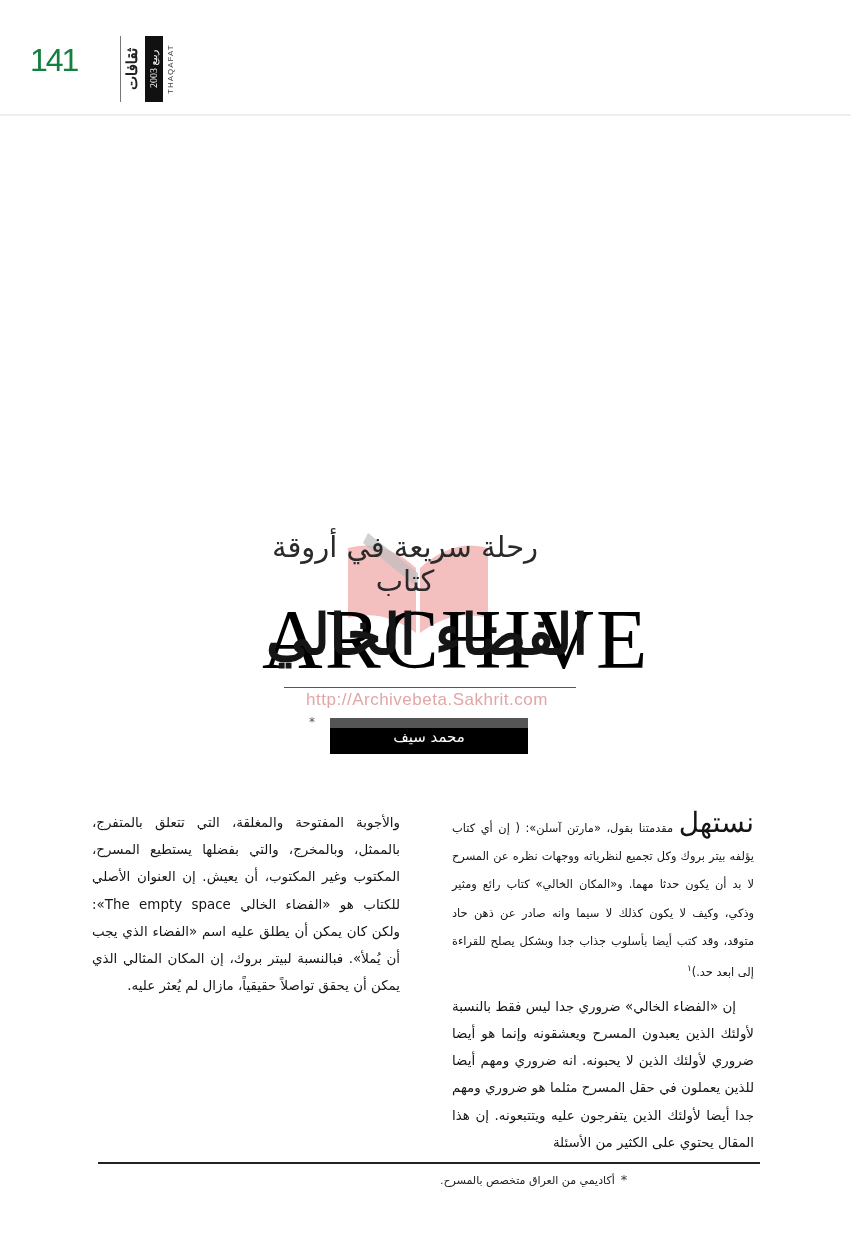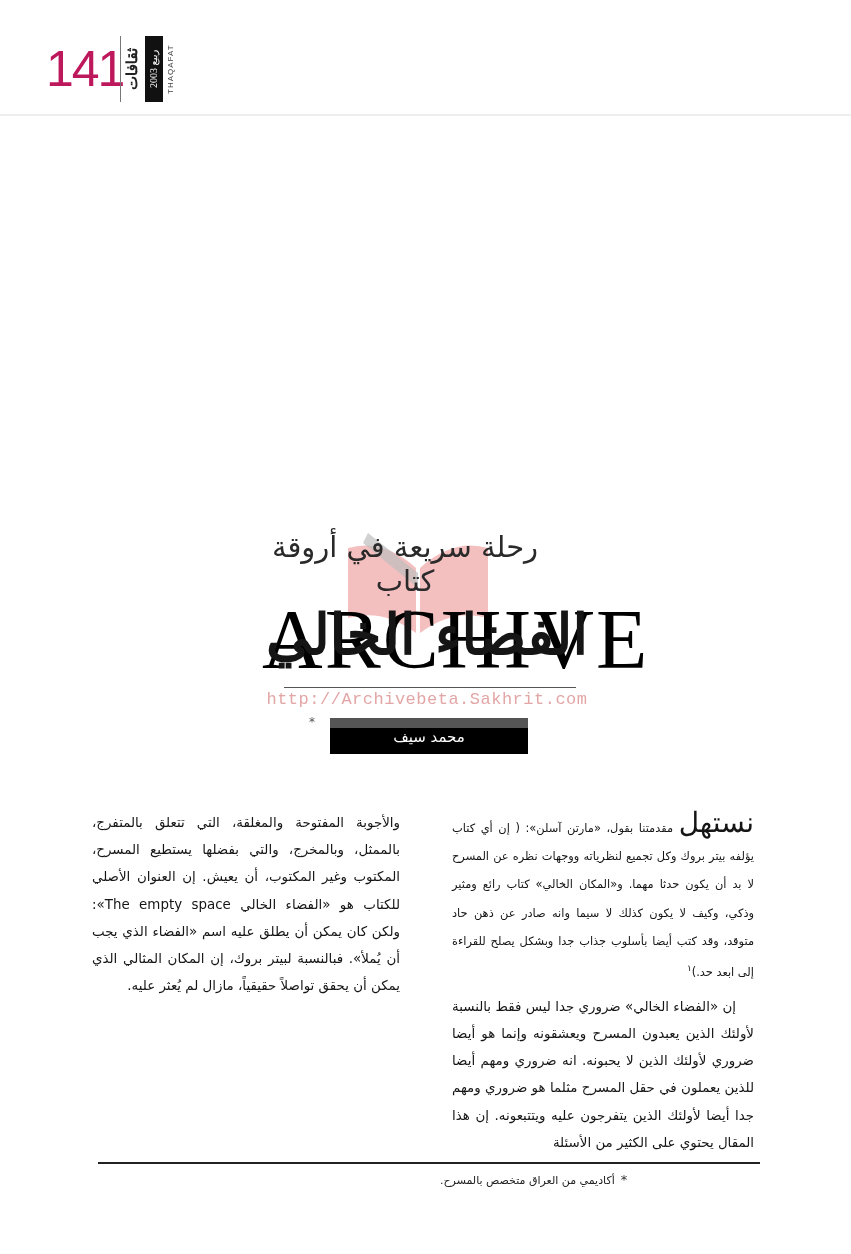--- a/index.html
+++ b/index.html
@@ -1,22 +1,22 @@
 <!DOCTYPE html>
 <html><head>
 <meta charset="utf-8">
 <style>
   html, body { margin:0; padding:0; }
   body {
     width:851px; height:1254px; background:#ffffff; position:relative; overflow:hidden;
     font-family:"DejaVu Sans", sans-serif; color:#111;
   }
   .page-number {
-    position:absolute; left:46px; top:44px; font-family:"Liberation Sans", sans-serif;
-    font-size:50px; font-weight:300; letter-spacing:-2px; color:#be185d; line-height:1;
+    position:absolute; left:30px; top:44px; font-family:"Liberation Sans", sans-serif;
+    font-size:32px; font-weight:300; letter-spacing:-2px; color:#15803d; line-height:1;
   }
   .masthead { position:absolute; left:120px; top:36px; height:66px; display:flex; align-items:stretch; }
   .masthead .vline { width:1px; background:#777; margin-right:3px; }
   .masthead .logo-ar {
     writing-mode:vertical-rl; transform:rotate(180deg); font-size:15px; font-weight:bold;
     color:#222; line-height:16px; text-align:center; width:18px; font-family:"DejaVu Serif", serif;
   }
   .masthead .issue-box {
     background:#111; color:#fff; width:18px; writing-mode:vertical-rl; transform:rotate(180deg);
     font-size:10px; text-align:center; line-height:18px; margin-left:3px; font-family:"Liberation Serif", serif;
@@ -28,21 +28,21 @@
   .header-rule { position:absolute; left:0; right:0; top:114px; height:2px; background:#eeeeee; }
 
   
   .wm-book { position:absolute; left:338px; top:528px; width:160px; height:110px; }
   .wm-text {
     position:absolute; left:262px; top:598px; width:330px; text-align:center;
     font-family:"Liberation Serif", serif; font-size:84px; color:#000000; letter-spacing:2px; line-height:1;
   }
   .wm-url {
     position:absolute; left:262px; top:690px; width:330px; text-align:center;
-    font-family:Liberation Mono, monospace; font-size:17px; color:#e3a6a6; letter-spacing:0.5px;
+    font-family:Liberation Sans, sans-serif; font-size:17px; color:#e3a6a6; letter-spacing:0.5px;
   }
   .wm-rule { position:absolute; left:284px; top:687px; width:292px; height:1px; background:#555; }
 
   .subtitle {
     position:absolute; left:260px; top:530px; width:290px; direction:rtl; text-align:center;
     font-family:"DejaVu Sans", sans-serif; font-size:29px; color:#2a2a2a; font-weight:normal;
   }
   .title {
     position:absolute; left:262px; top:604px; width:330px; direction:rtl; text-align:center;
     font-family:"DejaVu Serif", serif; font-size:56px; color:#151515; font-weight:bold; line-height:1.1;

